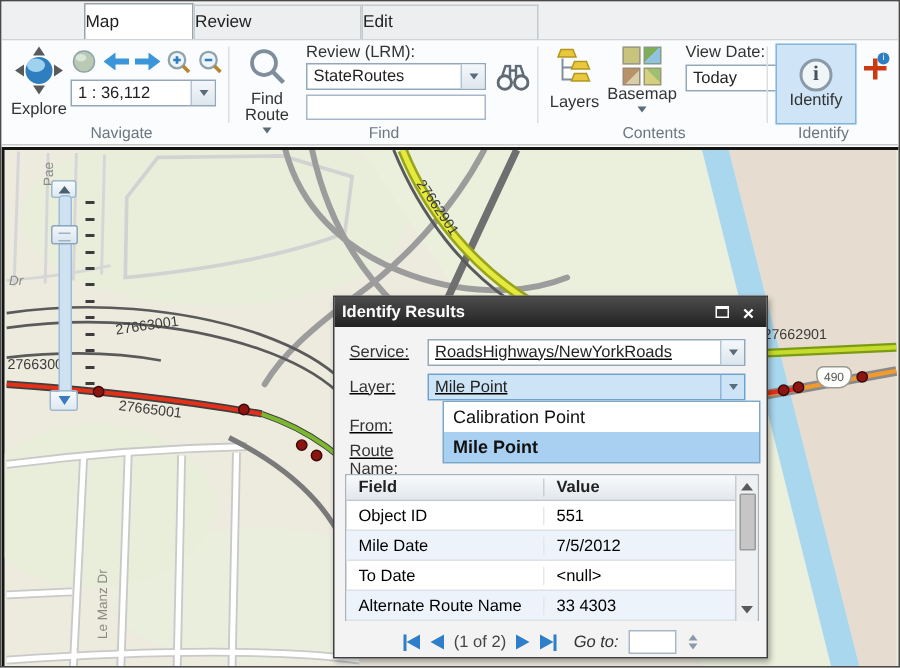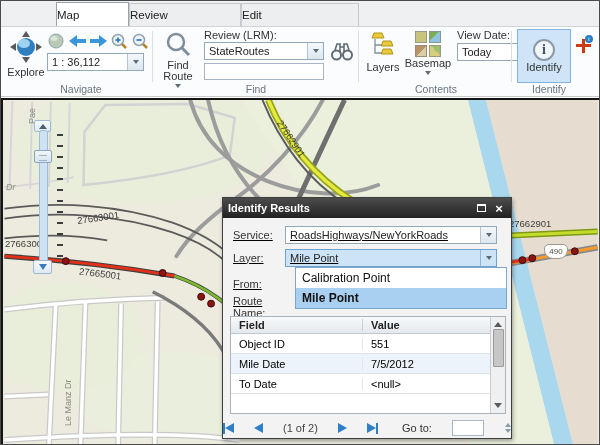--- a/index.html
+++ b/index.html
@@ -89,21 +89,21 @@
   .trow.head { height:17px; background:linear-gradient(#f8fafb,#e3e8ed); border-bottom:1px solid #bfc8d0; font-weight:bold; color:#222; }
   .trow.alt { background:#edf3fa; }
   .tcell-f { width:132px; padding-left:8px; overflow:hidden; white-space:nowrap; border-right:1px solid #e3e7ea; }
   .trow.head .tcell-f { border-right:1px solid #c8d0d8; }
   .tcell-v { flex:1; padding-left:8px; overflow:hidden; white-space:nowrap; }
   .sbar { width:15px; background:#eef0f2; border-left:1px solid #c8cdd2; display:flex; flex-direction:column; align-items:center; }
   .sbar .thumb { width:11px; height:38px; background:#c6c6c6; border:1px solid #9a9a9a; border-radius:1px; margin-top:2px; }
   .tri-up-g { width:0;height:0;border-left:4px solid transparent;border-right:4px solid transparent;border-bottom:5px solid #5a5a5a; margin-top:5px;}
   .tri-dn-g { width:0;height:0;border-left:4px solid transparent;border-right:4px solid transparent;border-top:5px solid #5a5a5a; margin-top:auto; margin-bottom:5px;}
 
-  .pager { position:absolute; left:0; right:0; top:220px; height:20px; display:flex; align-items:center; justify-content:space-between; gap:7px; }
+  .pager { position:absolute; left:0; right:0; top:220px; height:20px; display:flex; align-items:center; justify-content:center; gap:7px; }
   .pbtn { display:flex; align-items:center; }
   .tri-l { width:0;height:0;border-right:9px solid #2e7ec9;border-top:5.5px solid transparent;border-bottom:5.5px solid transparent; }
   .tri-r { width:0;height:0;border-left:9px solid #2e7ec9;border-top:5.5px solid transparent;border-bottom:5.5px solid transparent; }
   .pbar { width:2px; height:11px; background:#2e7ec9; }
   .ptext { color:#444; }
   .goto-input { width:32px; height:16px; border:1px solid #a7b7c7; font-size:11px; padding:0 2px; }
   .spin { display:flex; flex-direction:column; gap:2px; margin-left:1px; }
   .tri-up-t { width:0;height:0;border-left:3.5px solid transparent;border-right:3.5px solid transparent;border-bottom:4px solid #8a9aa8; }
   .tri-dn-t { width:0;height:0;border-left:3.5px solid transparent;border-right:3.5px solid transparent;border-top:4px solid #8a9aa8; }
 </style>
@@ -413,20 +413,24 @@
             <span class="tcell-v">551</span>
           </div>
           <div class="trow alt">
             <span class="tcell-f">Mile Date</span>
             <span class="tcell-v">7/5/2012</span>
           </div>
           <div class="trow">
             <span class="tcell-f">To Date</span>
             <span class="tcell-v">&lt;null&gt;</span>
           </div>
+          <div class="trow alt">
+            <span class="tcell-f">Alternate Route Name</span>
+            <span class="tcell-v">33 4303</span>
+          </div>
         </div>
         <div class="sbar">
           <span class="tri-up-g"></span>
           <span class="thumb"></span>
           <span class="tri-dn-g"></span>
         </div>
       </div>
     </div>
 
     <div class="pager">
@@ -438,21 +442,21 @@
           <span class="tri-l"></span>
         </span>
       <span class="ptext">(1 of 2)</span>
       <span class="pbtn">
           <span class="tri-r"></span>
         </span>
       <span class="pbtn">
           <span class="tri-r"></span>
           <span class="pbar"></span>
         </span>
-      <span style="margin-left:4px; color:#333;">Go to:</span>
+      <span style="margin-left:4px; color:#333;font-style:italic;">Go to:</span>
       <input class="goto-input" value="" style="">
       <span class="spin">
         <span class="tri-up-t"></span>
         <span class="tri-dn-t"></span>
       </span>
     </div>
   </div>
 
 </div>
 

